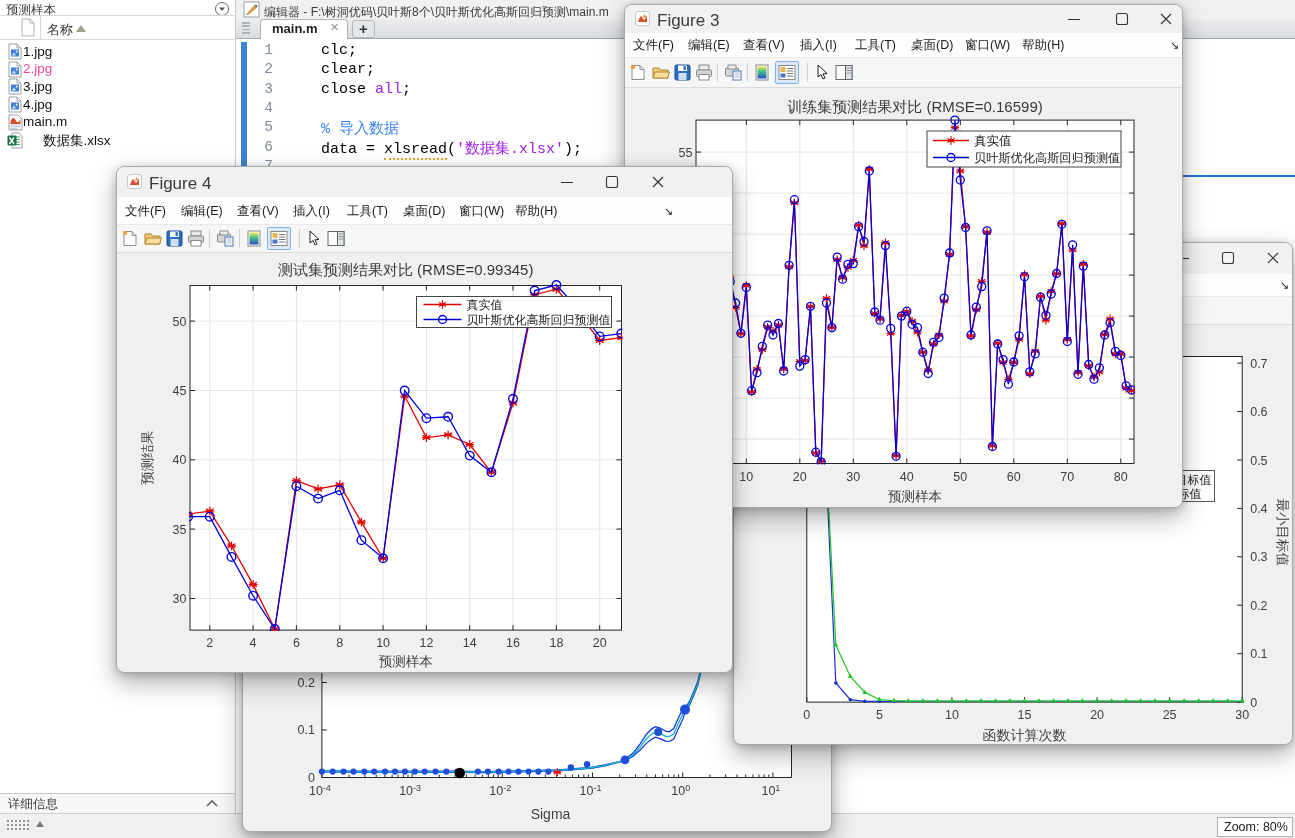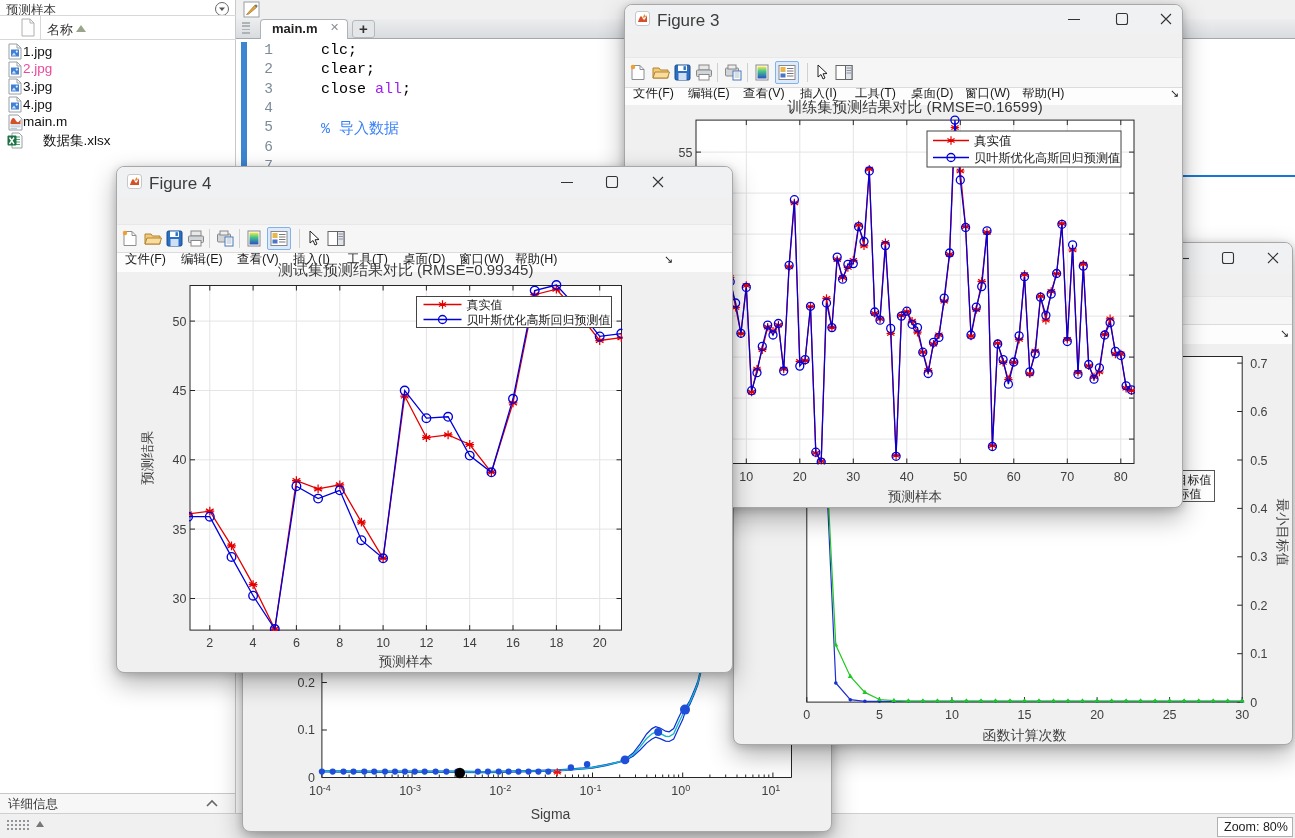--- a/index.html
+++ b/index.html
@@ -1,50 +1,52 @@
 <!DOCTYPE html>
 <html><head><meta charset="utf-8"><style>
 *{margin:0;padding:0;box-sizing:border-box;}
 html,body{width:1295px;height:838px;overflow:hidden;font-family:"Liberation Sans",sans-serif;}
 .abs{position:absolute;}
 .win{position:absolute;background:#f0f0f0;border:1px solid #a8a8a8;border-radius:8px;
      box-shadow:0 10px 26px rgba(0,0,0,.30),0 2px 8px rgba(0,0,0,.18);overflow:hidden;}
 .tbar{position:absolute;left:0;right:0;top:0;background:#f0f1f2;}
 .ttxt{position:absolute;font-size:17px;color:#3c3c3c;}
-.menu{position:absolute;left:0;right:0;background:#fdfdfd;font-size:12.5px;color:#1a1a1a;margin-top:48px;}
+.menu{position:absolute;left:0;right:0;background:#fdfdfd;font-size:12.5px;color:#1a1a1a;}
 .menu span{position:absolute;top:50%;transform:translateY(-50%);white-space:nowrap;}
 .tool{position:absolute;left:0;right:0;background:#f6f6f6;border-bottom:1px solid #dcdcdc;border-top:1px solid #e8e8e8;}
 svg{position:absolute;left:0;top:0;}
 </style></head><body>
 
 <div class="abs" style="left:0;top:0;width:1295px;height:838px;background:#fff;">
 <div class="abs" style="left:236px;top:0;width:1059px;height:19px;background:#f0f0f0;"></div>
 <div class="abs" style="left:236px;top:19px;width:1059px;height:20px;background:linear-gradient(#ecedef,#d9dcdf);border-bottom:1px solid #a3a8ad;"></div>
 <svg style="left:243px;top:1px;" width="17" height="17" viewBox="0 0 17 17">
 <rect x="1" y="1" width="15" height="15" fill="#fff" stroke="#9aa0a5"></rect>
 <path d="M3.5 13.5 L11.5 4.5 L13.5 6.5 L5.5 13.2 Z" fill="#e8a33d" stroke="#8a6a28" stroke-width="0.6"></path>
 <path d="M11.5 4.5 L13 3.2 L14.8 5 L13.5 6.5 Z" fill="#777"></path>
     </svg>
+<div class="ttxt" style="left:264px;top:4px;font-size:12px;">编辑器 - F:\树洞优码\贝叶斯8个\贝叶斯优化高斯回归预测\main.m</div>
 <div class="abs" style="left:242px;top:22px;width:8px;height:14px;background:repeating-linear-gradient(#aeb3b8 0 1.5px,transparent 1.5px 3.5px);"></div>
 <div class="abs" style="left:260px;top:19px;width:88px;height:20px;background:#fff;border:1px solid #aeb3b8;border-bottom:none;border-radius:4px 4px 0 0;"></div>
 <div class="abs" style="left:272px;top:21px;font-size:13px;font-weight:bold;color:#222;">main.m</div>
 <div class="abs" style="left:330px;top:21px;font-size:11px;color:#8a8f94;">✕</div>
 <div class="abs" style="left:352px;top:20px;width:23px;height:18px;background:#e4e6e8;border:1px solid #b4b9be;border-radius:3px;"></div>
 <div class="abs" style="left:359px;top:20px;font-size:15px;font-weight:bold;color:#333;">+</div>
 <div class="abs" style="left:241px;top:42px;width:6px;height:131px;background:#3d85d1;"></div>
 <div class="abs" style="left:236px;top:42.0px;width:37px;text-align:right;font:14.5px 'Liberation Mono',monospace;color:#7d8b99;">1</div>
 <div class="abs" style="left:321px;top:42.0px;font:15px 'Liberation Mono',monospace;color:#000;white-space:pre;">clc;</div>
 <div class="abs" style="left:236px;top:61.3px;width:37px;text-align:right;font:14.5px 'Liberation Mono',monospace;color:#7d8b99;">2</div>
 <div class="abs" style="left:321px;top:61.3px;font:15px 'Liberation Mono',monospace;color:#000;white-space:pre;">clear;</div>
 <div class="abs" style="left:236px;top:80.7px;width:37px;text-align:right;font:14.5px 'Liberation Mono',monospace;color:#7d8b99;">3</div>
 <div class="abs" style="left:321px;top:80.7px;font:15px 'Liberation Mono',monospace;color:#000;white-space:pre;">close <span style="color:#a020f0;">all</span>;</div>
 <div class="abs" style="left:236px;top:100.0px;width:37px;text-align:right;font:14.5px 'Liberation Mono',monospace;color:#7d8b99;">4</div>
 <div class="abs" style="left:236px;top:119.3px;width:37px;text-align:right;font:14.5px 'Liberation Mono',monospace;color:#7d8b99;">5</div>
 <div class="abs" style="left:321px;top:119.3px;font:15px 'Liberation Mono',monospace;color:#3b82f6;">% 导入数据</div>
 <div class="abs" style="left:236px;top:138.6px;width:37px;text-align:right;font:14.5px 'Liberation Mono',monospace;color:#7d8b99;">6</div>
+<div class="abs" style="left:321px;top:138.6px;font:15px 'Liberation Mono',monospace;color:#000;">data = <span style="border-bottom:2px dotted #e8a33d;">xlsread</span>(<span style="color:#a020f0;">'数据集.xlsx'</span>);</div>
 <div class="abs" style="left:236px;top:158px;width:37px;text-align:right;font:14.5px 'Liberation Mono',monospace;color:#7d8b99;">7</div>
 <div class="abs" style="left:236px;top:175px;width:1059px;height:2px;background:#1976d2;"></div>
 <div class="abs" style="left:0;top:0;width:236px;height:793px;background:#fff;border-right:1px solid #c9c9c9;"></div>
 <div class="abs" style="left:6px;top:2px;font-size:12.5px;color:#3c3c3c;">预测样本</div>
 <svg style="left:214px;top:1px;" width="16" height="16" viewBox="0 0 16 16">
 <circle cx="8" cy="8" r="6.5" fill="none" stroke="#666" stroke-width="1"></circle>
 <path d="M5 6.5 L11 6.5 L8 10 Z" fill="#555"></path>
     </svg>
 <div class="abs" style="left:0;top:15px;width:236px;height:1px;background:#d8d8d8;"></div>
 <svg style="left:20px;top:18px;" width="16" height="19" viewBox="0 0 16 19">

